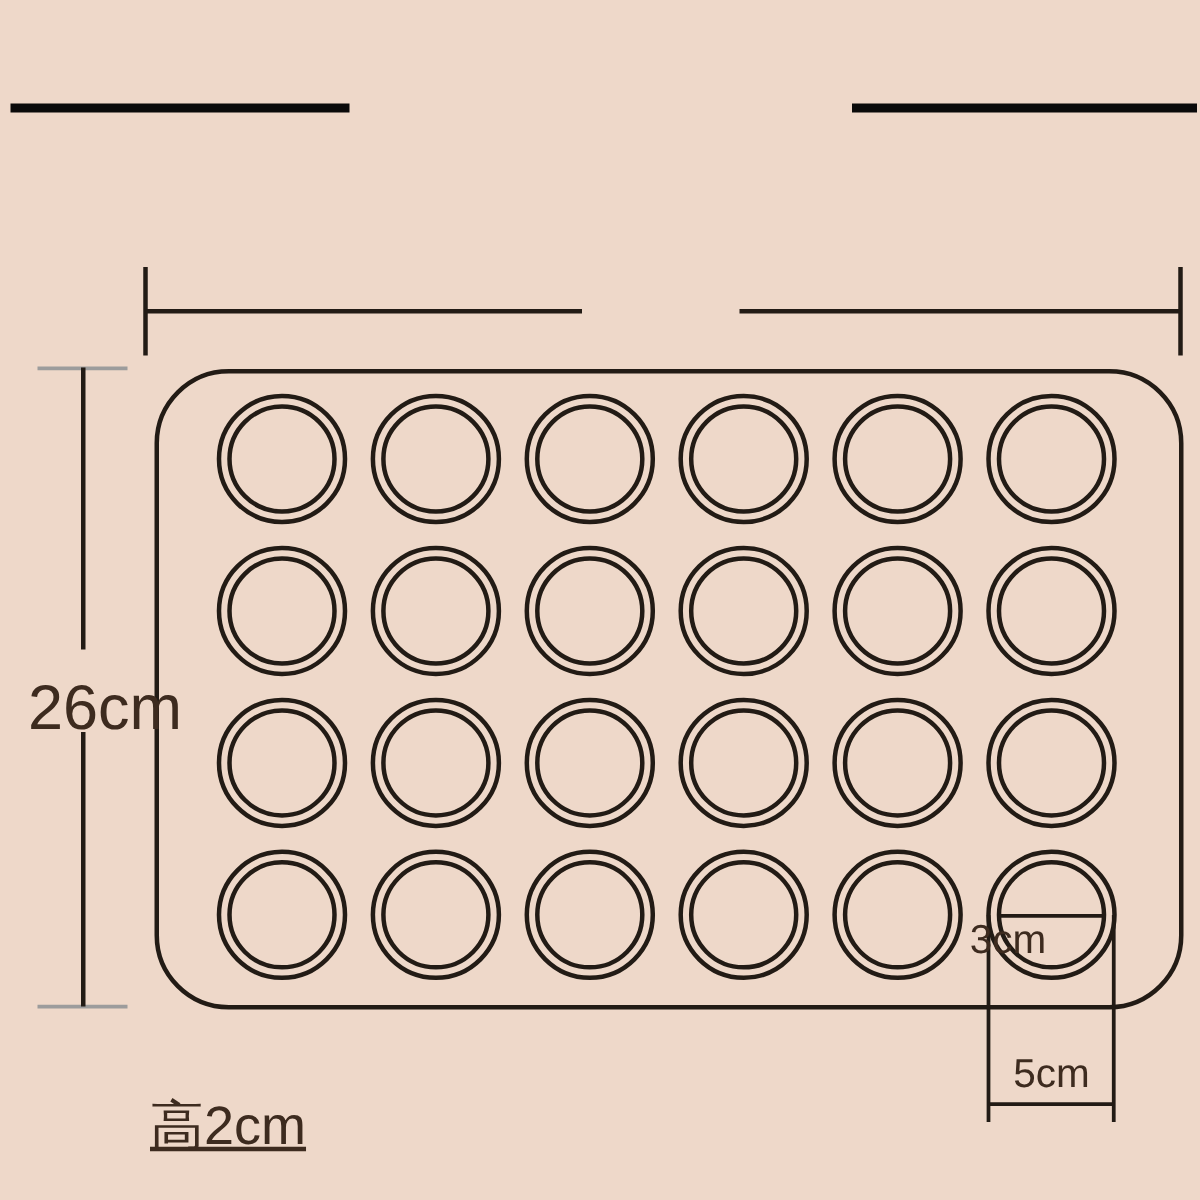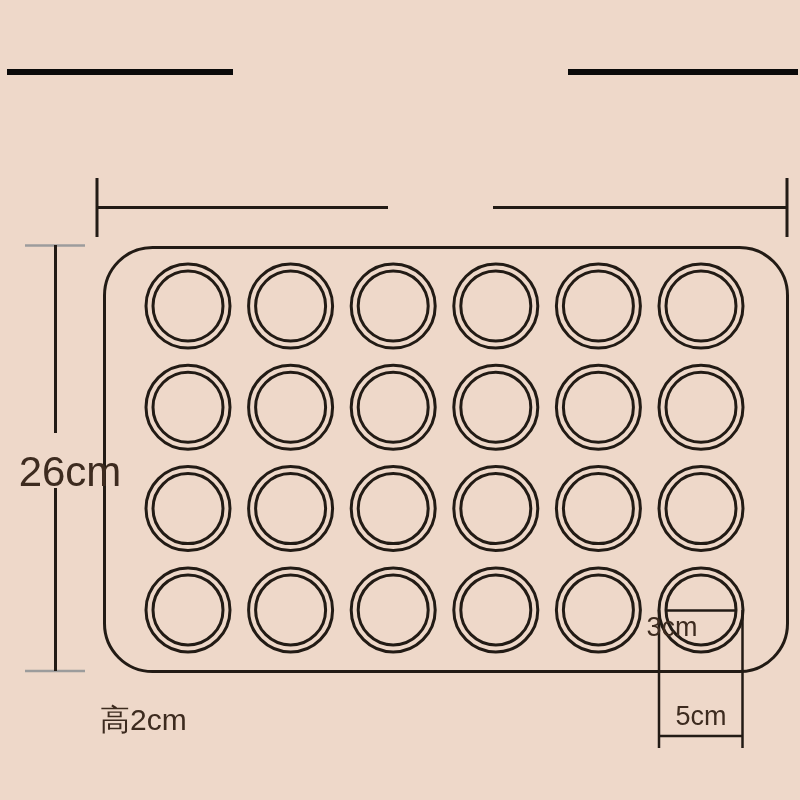--- a/index.html
+++ b/index.html
@@ -31,22 +31,22 @@
   svg.diagram{position:absolute;left:0;top:0;}
   .dim-label{
     position:absolute;transform:translate(-50%,-50%);
     color:var(--label);white-space:nowrap;
   }
   .lbl-width{left:440px;top:206px;font-size:38px;}
   .lbl-height{left:50px;top:472px;font-size:42px;margin-left:20px;}
   .lbl-inner{left:672px;top:627px;font-size:27px;}
   .lbl-outer{left:701px;top:716px;font-size:27px;}
   .lbl-thickness{
-    position:absolute;left:100px;top:720px;transform:translateY(-50%);
-    font-size:30px;color:var(--label);white-space:nowrap;
+    position:absolute;left:100px;top:751px;transform:translateY(-50%);
+    font-size:36px;color:var(--label);white-space:nowrap;text-decoration:underline;
   }
 </style>
 </head>
 <body>
 
 <div class="page">
 
   <div class="hdr-rule left"></div>
   <div class="hdr-rule right"></div>
 

